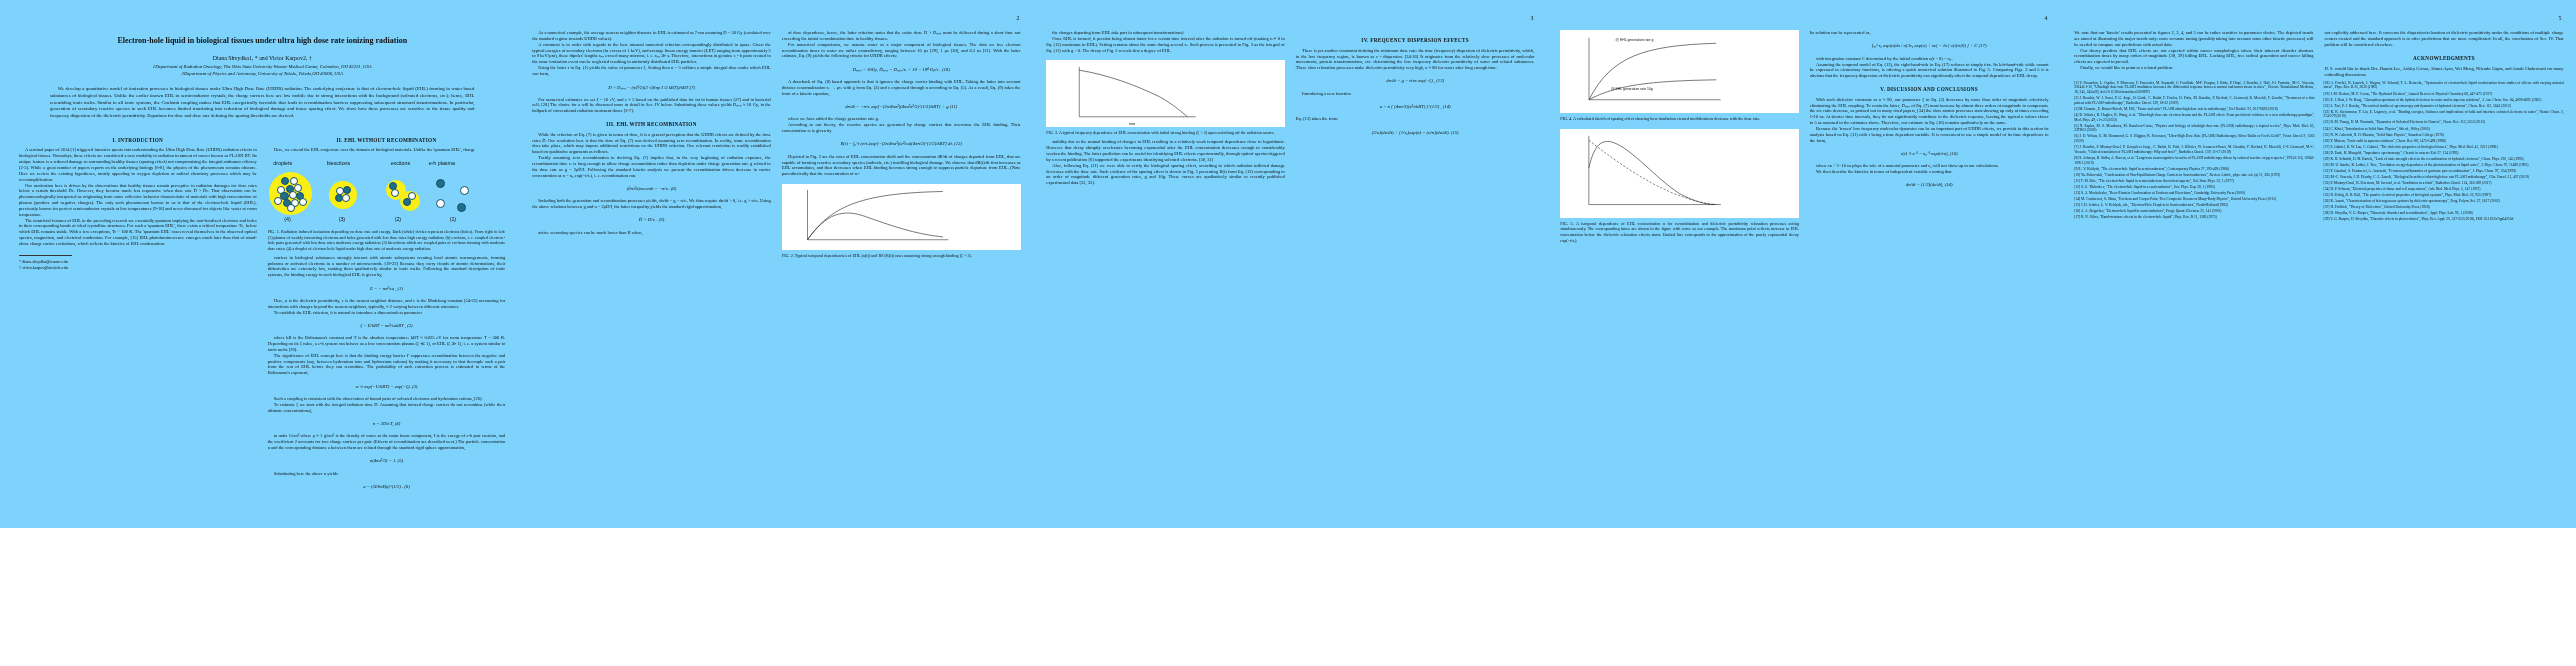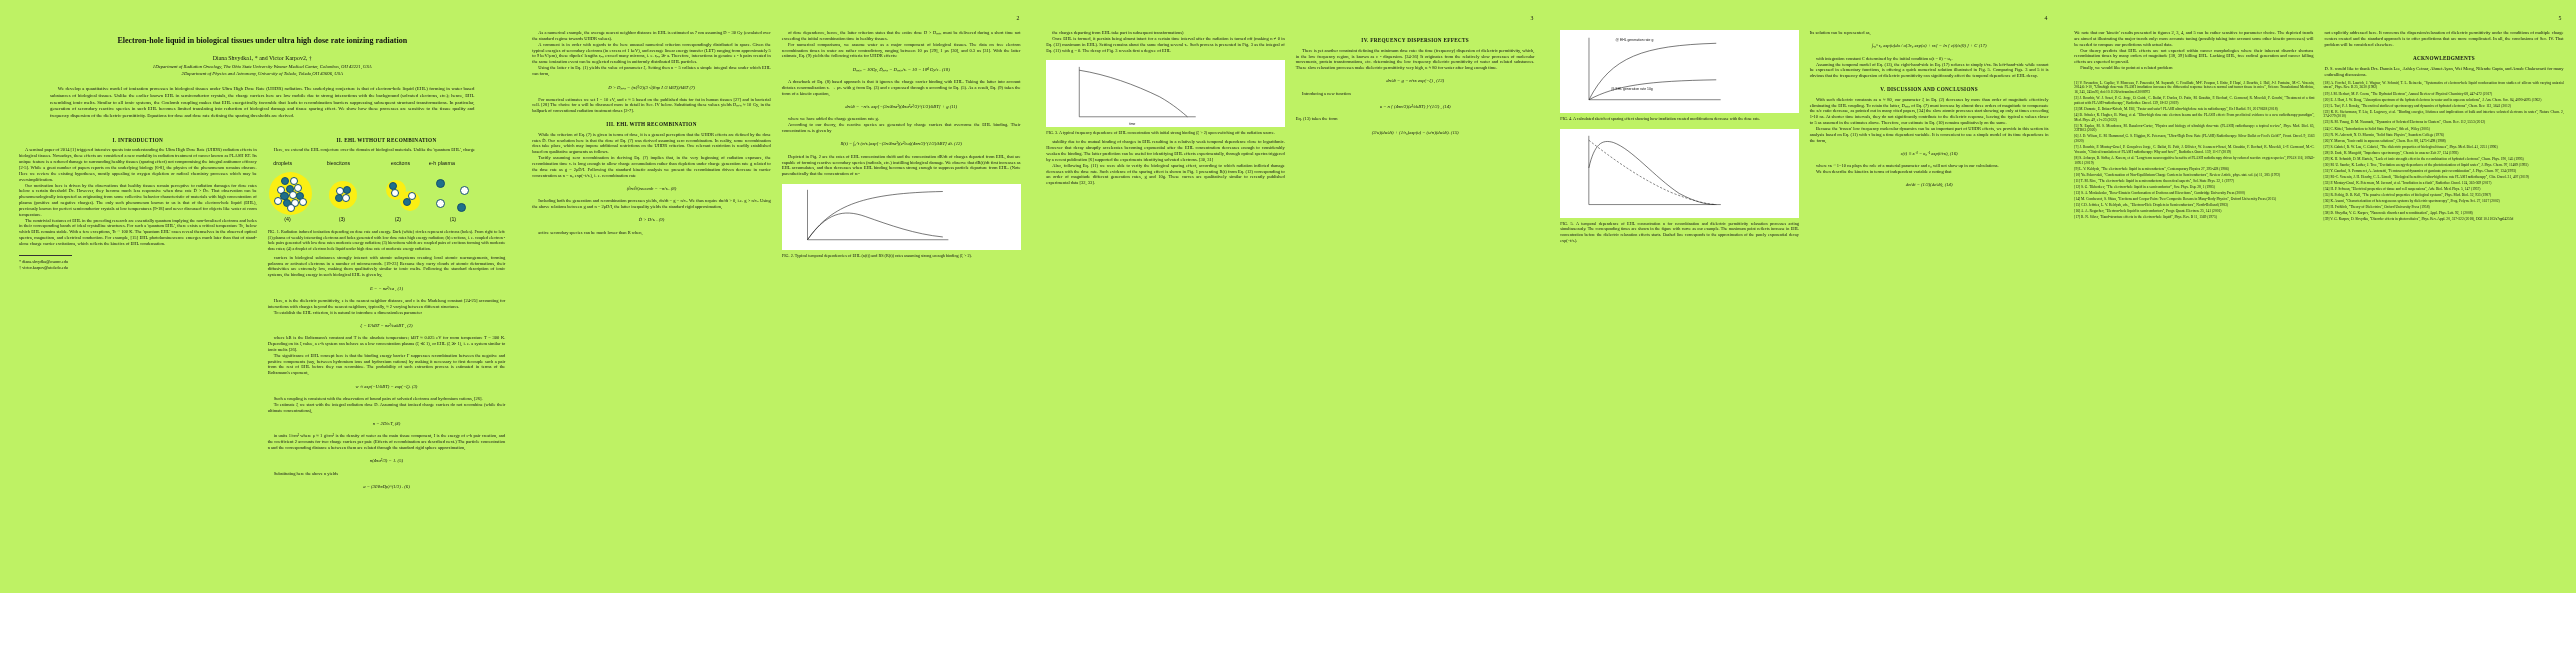--- a/index.html
+++ b/index.html
@@ -4,21 +4,21 @@
 <style>
   html,body{margin:0;padding:0;background:#ffffff;}
   body{width:2576px;height:667px;overflow:hidden;font-family:"Liberation Serif",serif;color:#111;}
   .sheet{position:relative;width:2576px;height:667px;background:#fff;display:flex;}
   .arxiv-stamp{
     position:absolute;left:-88px;top:253px;width:233px;
     transform:rotate(-90deg);transform-origin:center center;
     font-family:"Liberation Sans",sans-serif;font-size:6.4px;letter-spacing:0.1px;
     color:#222;white-space:nowrap;text-align:center;
   }
-  .page{position:relative;height:593px;background:#bef264;box-sizing:border-box;}
+  .page{position:relative;height:528px;background:#7dd3fc;box-sizing:border-box;}
   .page.p1{width:520px;padding:15.6px 14.5px 5.6px 19px;}
   .page.p2{width:514px;padding:15.6px 13.3px 5.6px 12.2px;}
   .page.p3{width:514px;padding:15.6px 13.3px 5.6px 12.2px;}
   .page.p4{width:514px;padding:15.6px 13.3px 5.6px 12.2px;}
   .page.p5{width:514px;padding:15.6px 12.2px 5.6px 12.2px;}
   .pagenum{position:absolute;top:14.5px;right:14.5px;font-size:5.8px;font-family:"Liberation Serif",serif;}
   .title{
     text-align:center;font-weight:bold;font-size:8px;line-height:1.25;
     margin:20px 10px 9px 10px;font-family:"Liberation Serif",serif;
   }

